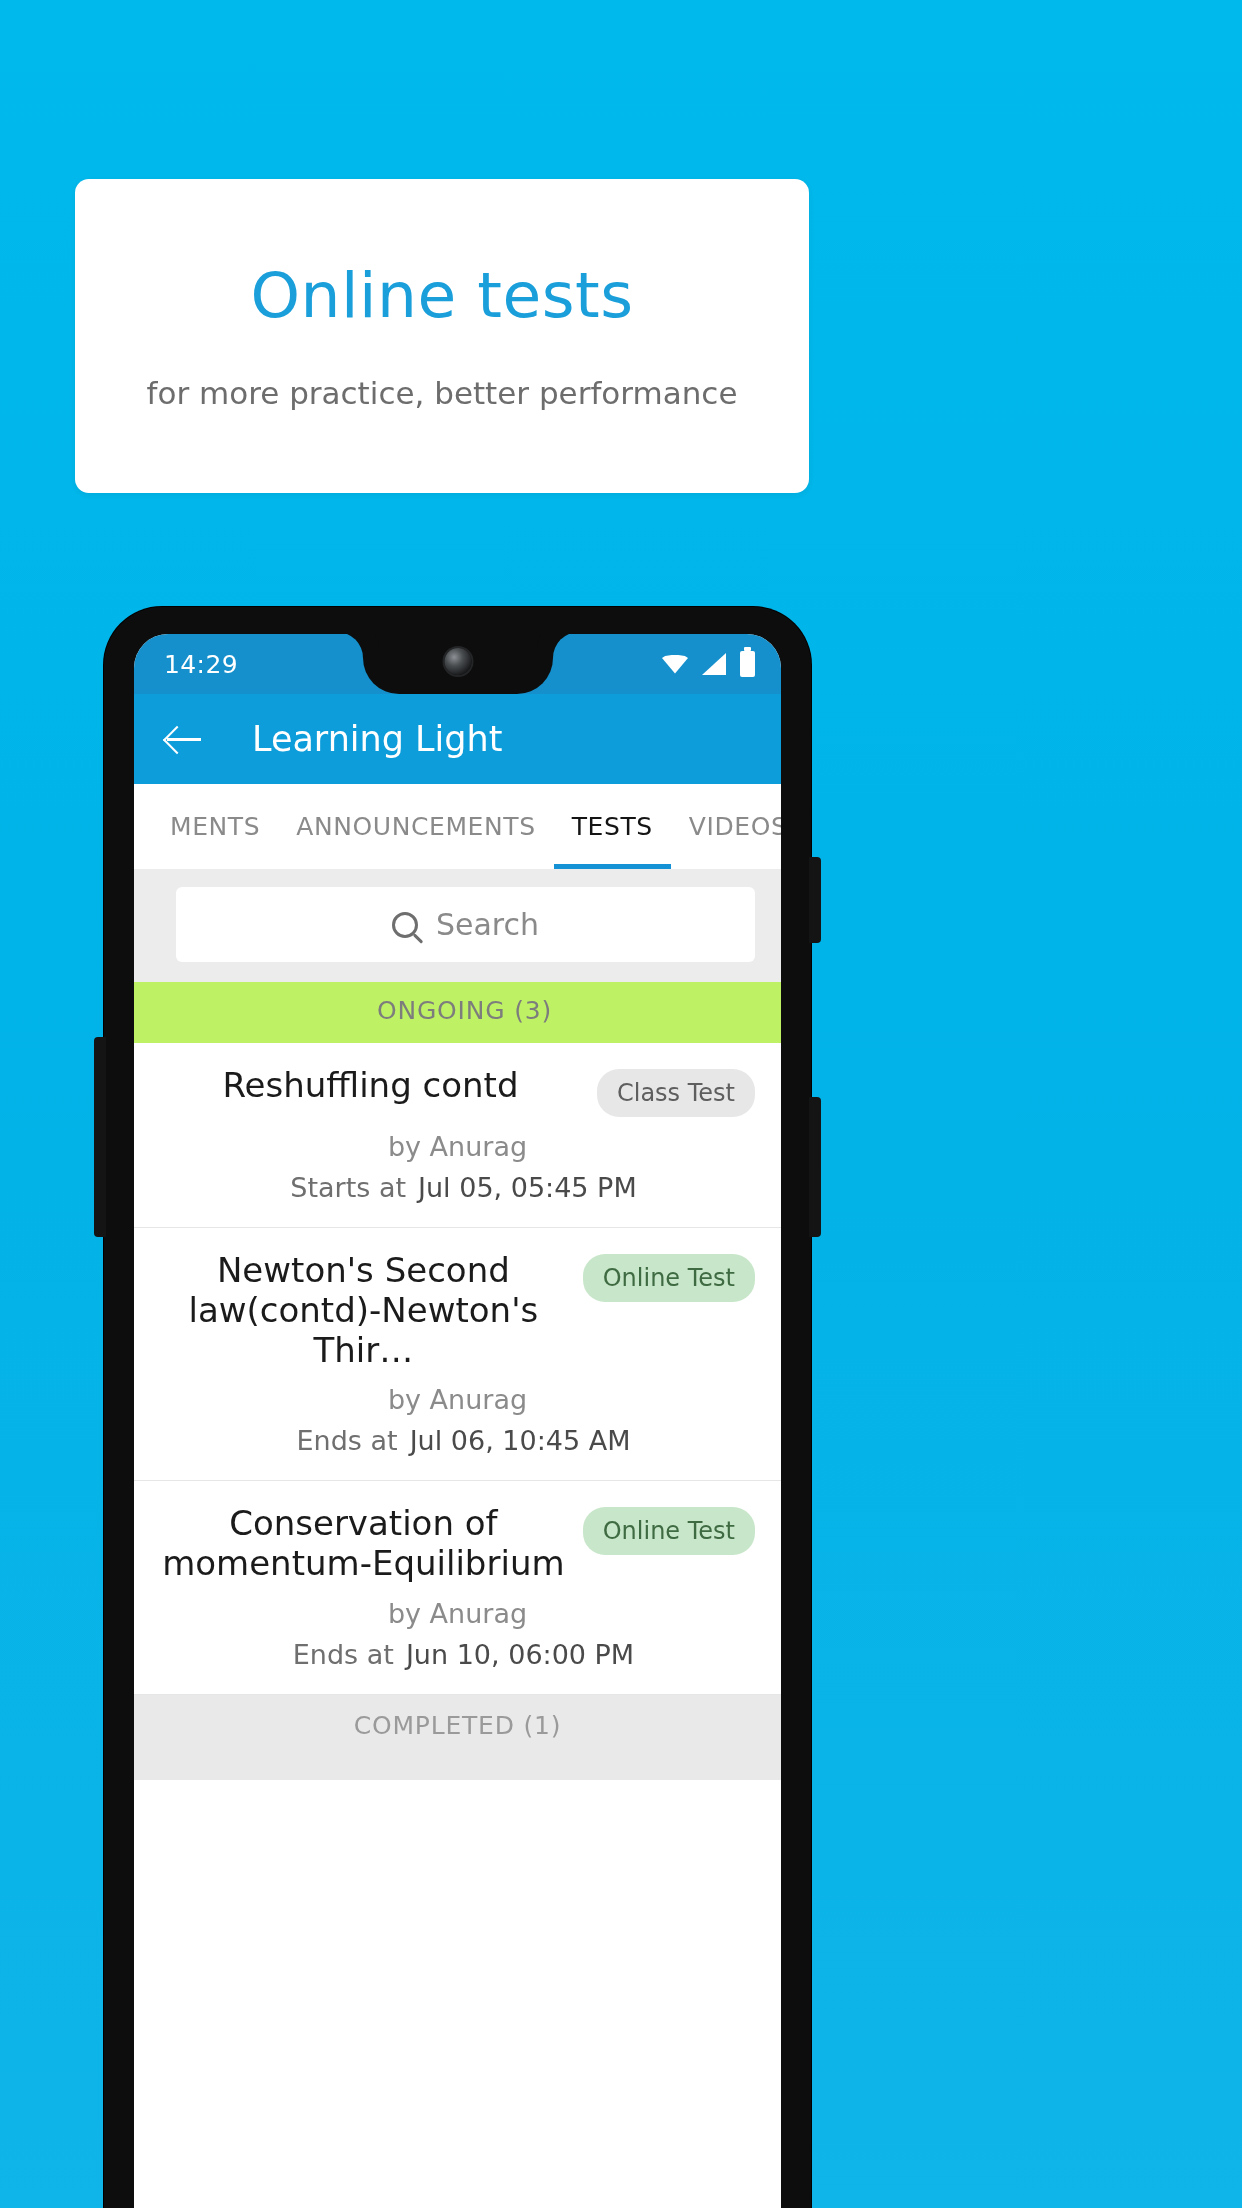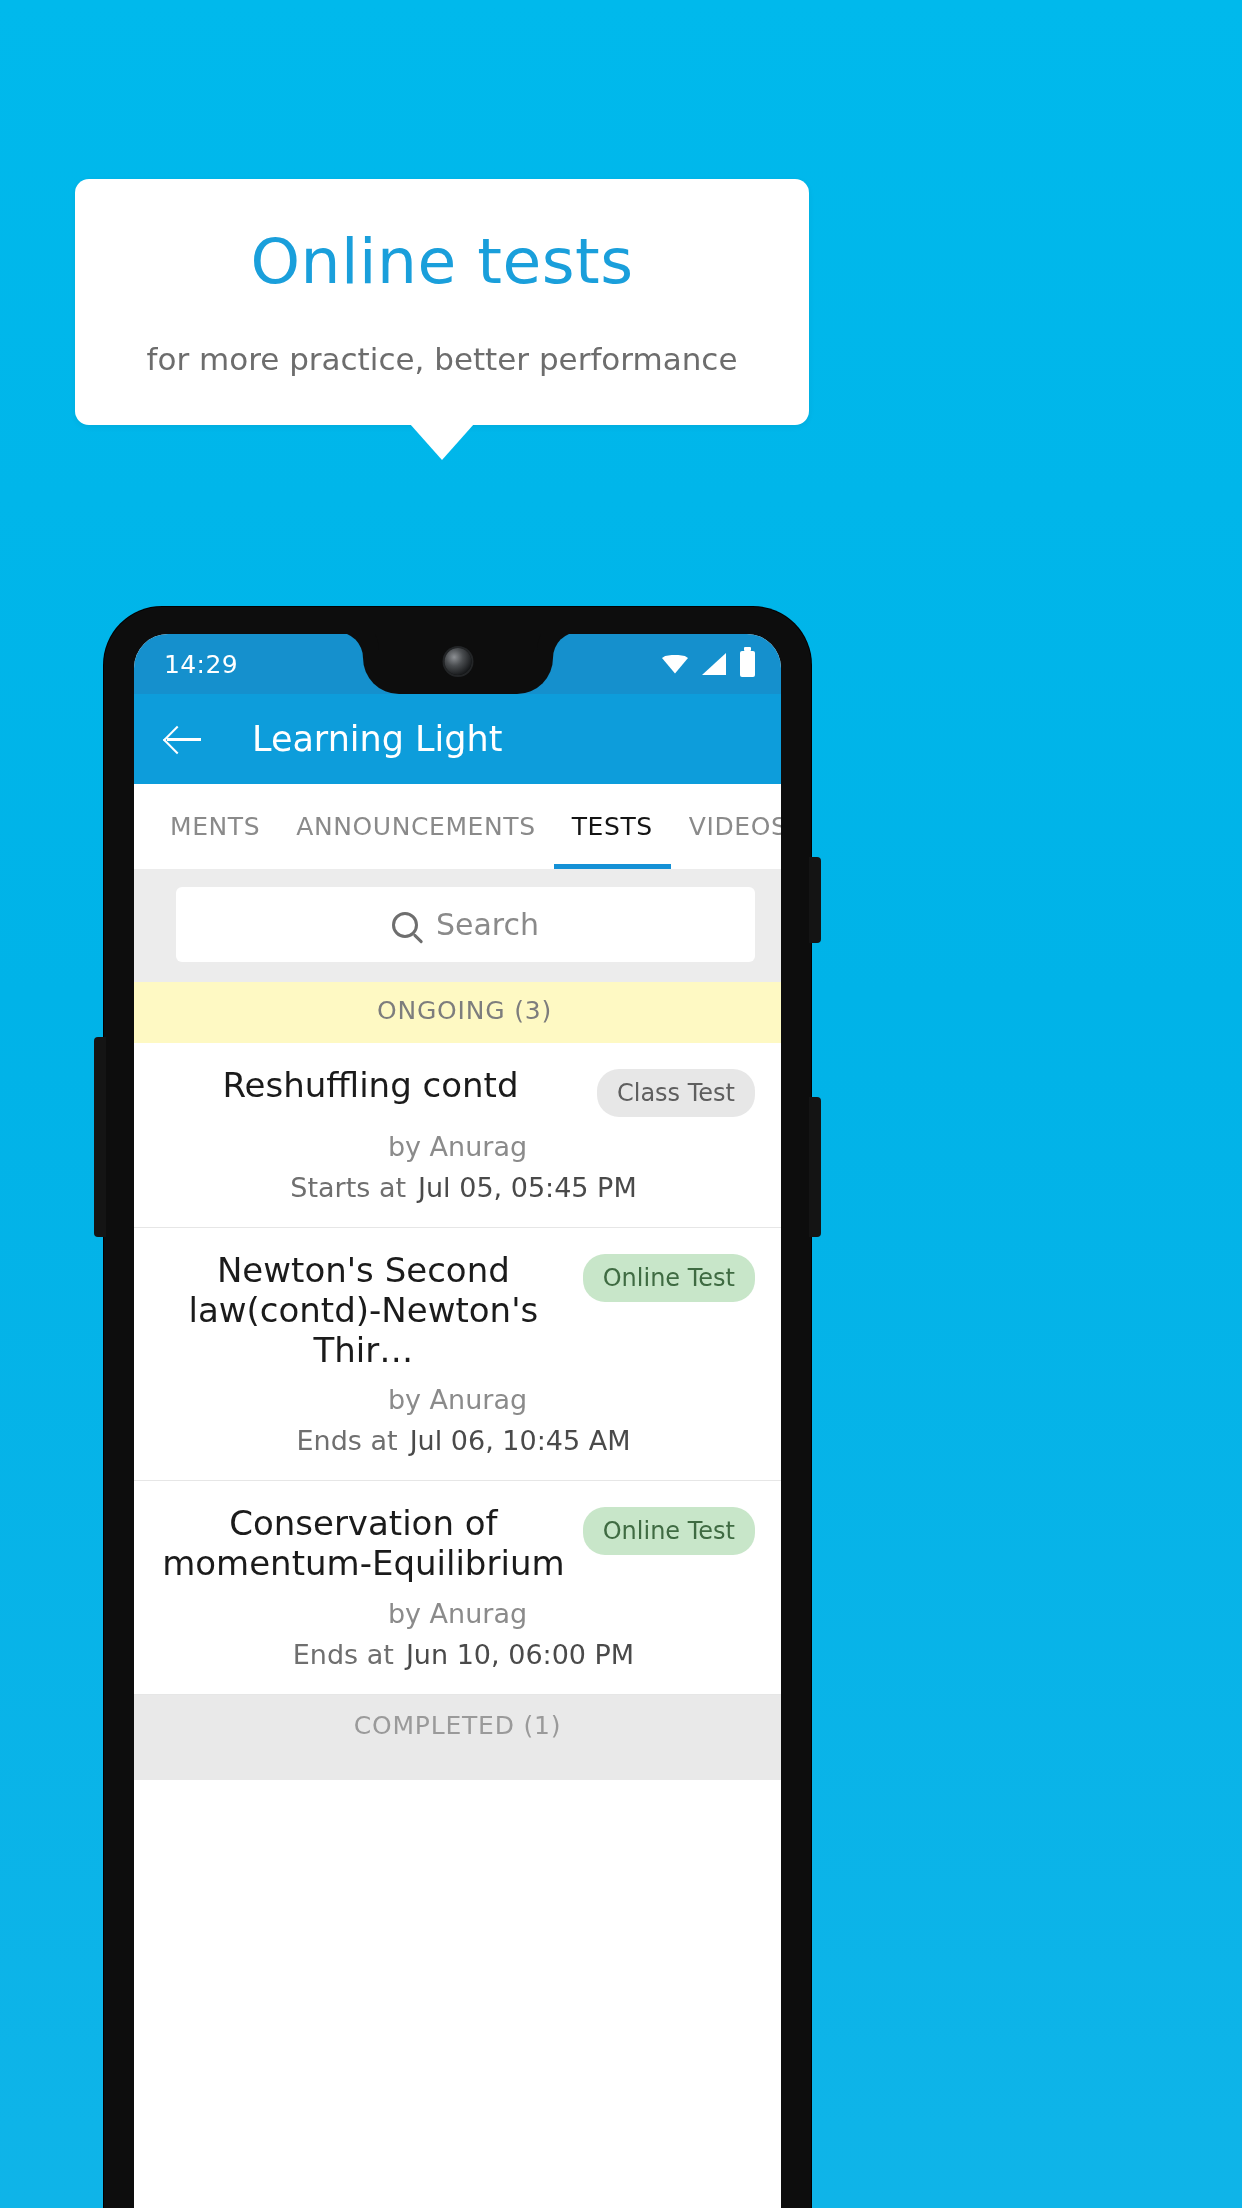--- a/index.html
+++ b/index.html
@@ -13,21 +13,21 @@
   
   .bg {
     position:absolute; inset:0;
     background:linear-gradient(180deg,#00b9ec 0%,#00b3e8 45%,#0fb4e8 100%);
   }
 
   
   .promo-card {
     position:absolute;
     left:75px; top:179px;
-    width:734px; height:246px;
+    width:734px; height:314px;
     background:#ffffff;
     border-radius:14px;
     box-shadow:0 2px 6px rgba(0,0,0,.06);
     display:flex; flex-direction:column;
     align-items:center; justify-content:center;gap:20px;
   }
   .promo-title {
     font-size:63px;
     color:#1a9fdb;
     font-weight:400;
@@ -247,21 +247,21 @@
     background:#6e6e6e;
     transform:rotate(45deg);
     border-radius:2px;
   }
   .search-ph {
     font-size:30px;
     color:#8a8a8a;
   }
 
   .sec-header {
-    background:#fef9c3;
+    background:#bef264;
     padding:14px 12px 18px 26px;
     font-size:25px;
     color:#7d7d7d;
     letter-spacing:.8px;
   }
 
   .test-item {
     padding:22px 26px 24px 26px;
     border-bottom:1px solid #e6e6e6;
     background:#ffffff;

